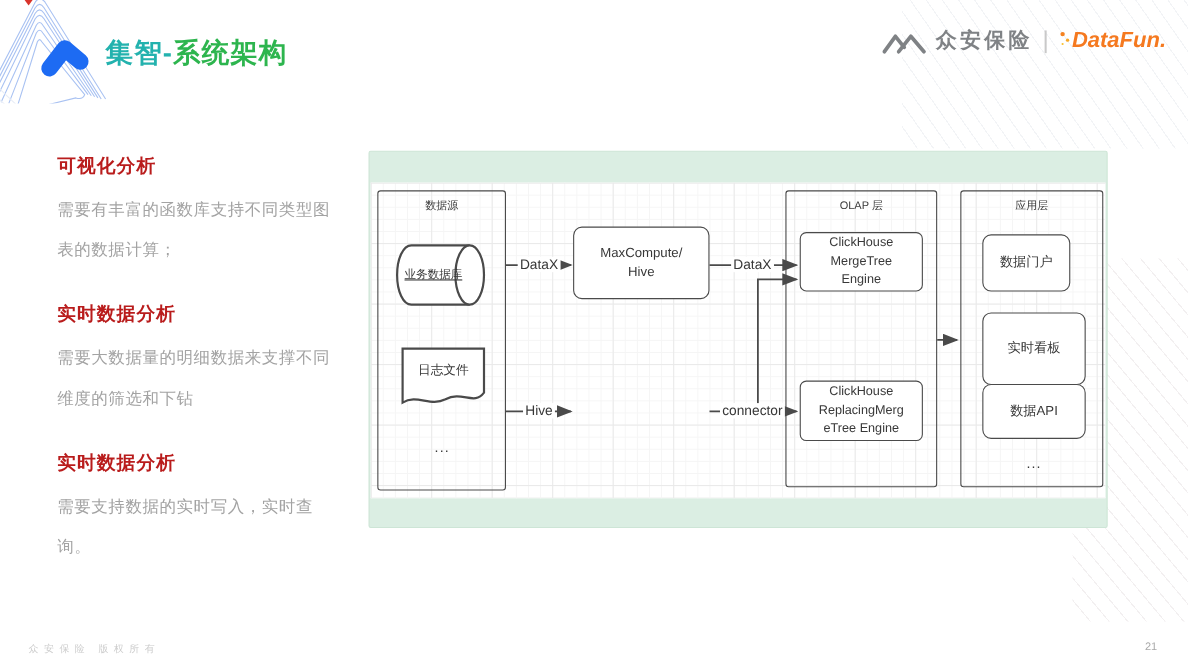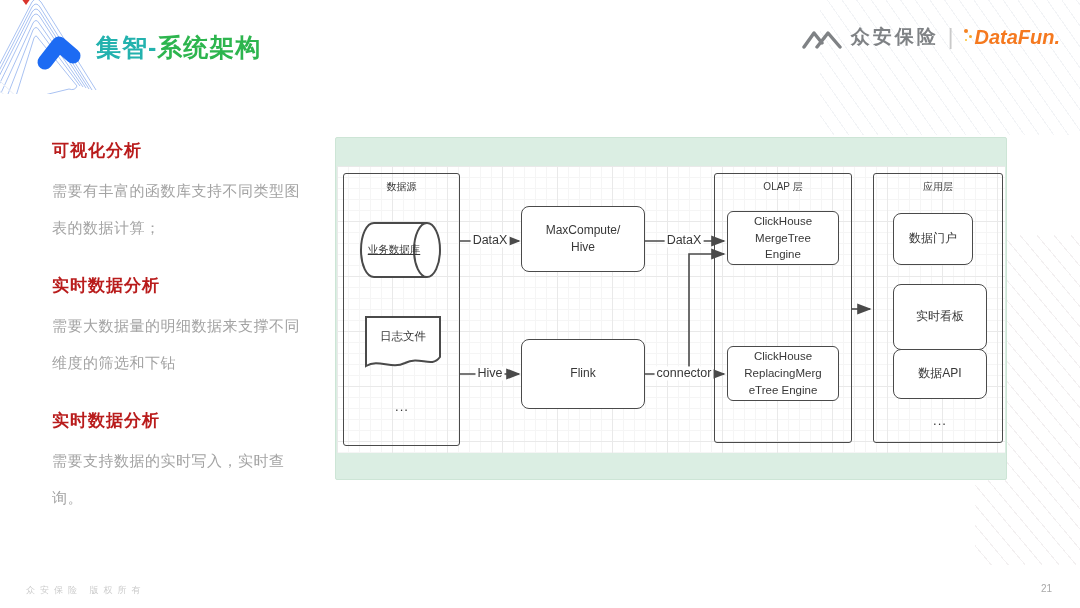--- a/index.html
+++ b/index.html
@@ -169,23 +169,20 @@
         <path d="M3,3 L77,3 L77,43 C68,55 57,41 42,49 C28,56 16,44 3,52 Z" fill="#ffffff" stroke="#4a4a4a" stroke-width="2"></path>
       </svg>
       <span class="shape-label" style="left:26px; top:148px; width:80px; height:44px; font-size:11.5px;">日志文件</span>
 
       <span class="dots" style="left:45px; top:233px; width:40px;">...</span>
 
       <div class="node" style="left:184px; top:40px; width:124px; height:66px;">
         <span>MaxCompute/</span>
         <span>Hive</span>
       </div>
-      <div class="node" style="left:184px; top:173px; width:124px; height:70px;">
-        <span>Flink</span>
-      </div>
 
       <div class="node" style="left:390px; top:45px; width:112px; height:54px; border-radius:6px; font-size:11.5px;">
         <span>ClickHouse</span>
         <span>MergeTree</span>
         <span>Engine</span>
       </div>
       <div class="node" style="left:390px; top:180px; width:112px; height:55px; border-radius:6px; font-size:11.5px;">
         <span>ClickHouse</span>
         <span>ReplacingMerg</span>
         <span>eTree Engine</span>

